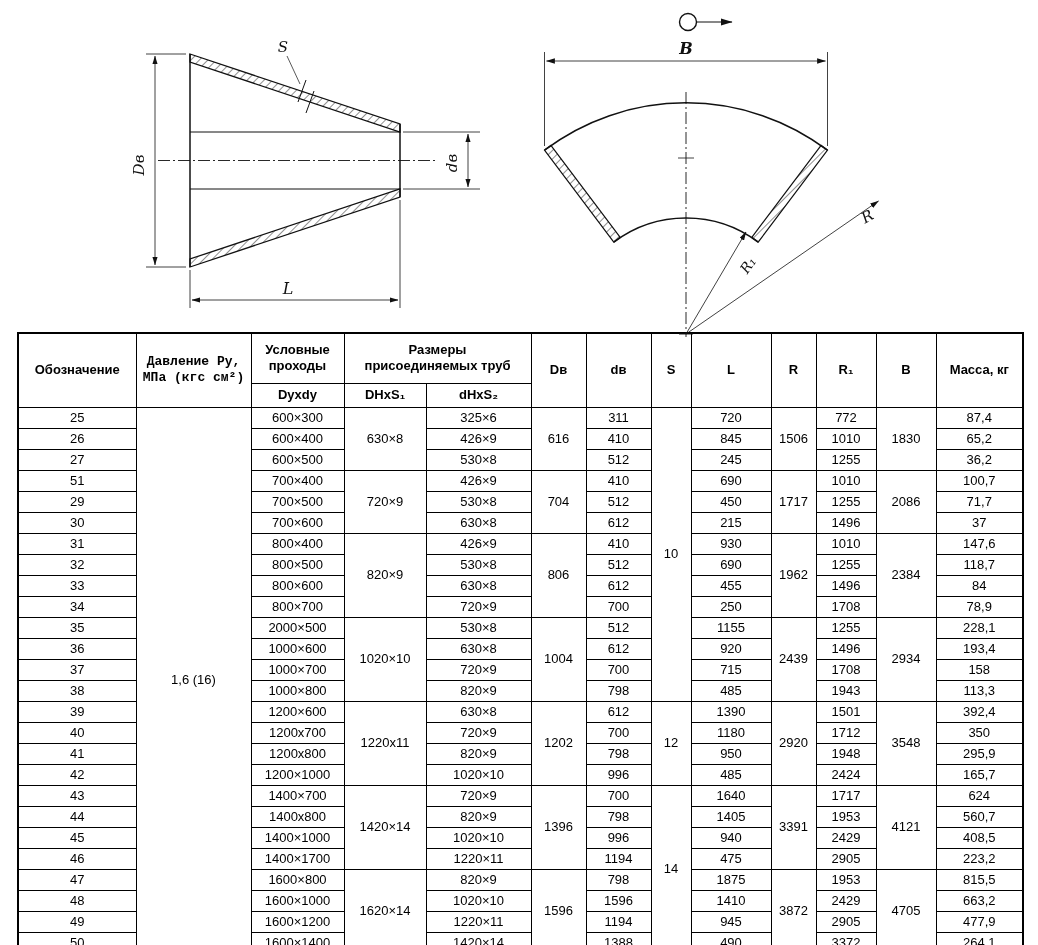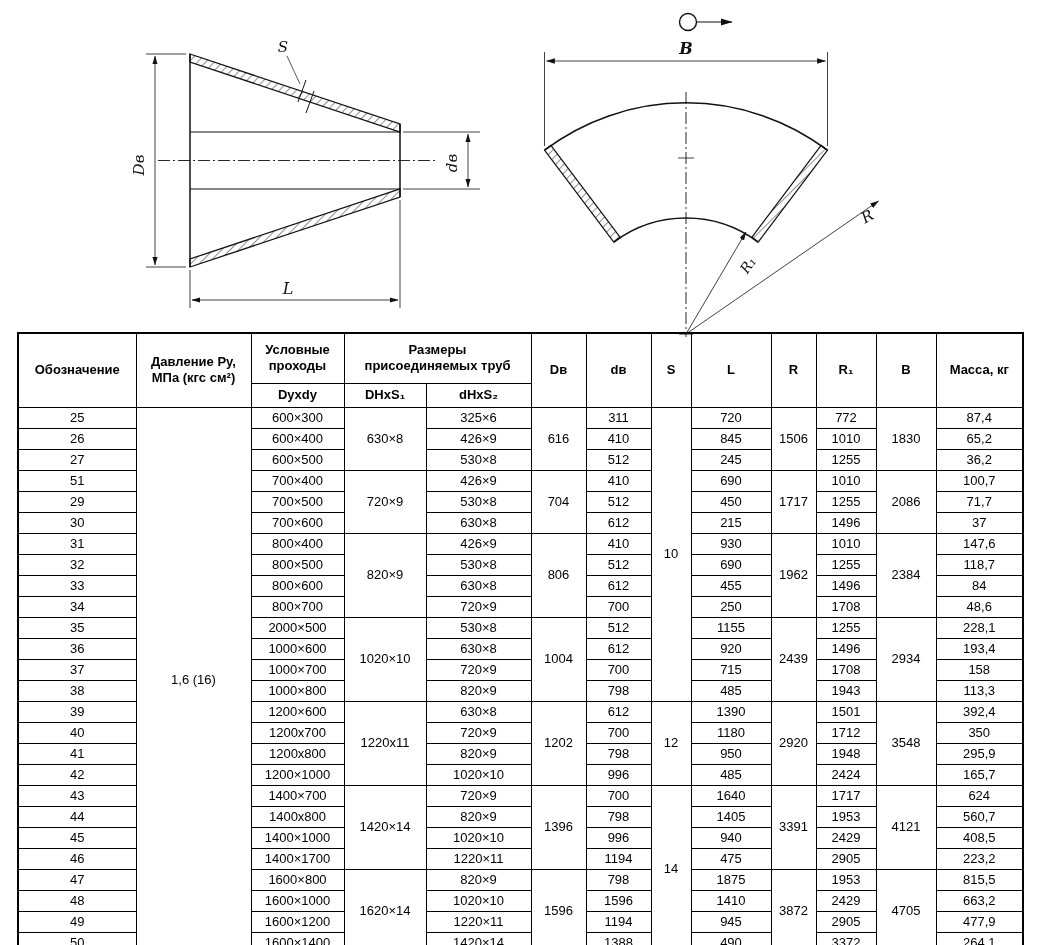--- a/index.html
+++ b/index.html
@@ -8,21 +8,21 @@
   .drawings svg{display:block;}
   .svg-cone{margin-top:26px;}
   .svg-bend{margin-left:8px;margin-top:0;}
   svg text{font-family:"DejaVu Serif",serif;font-style:italic;fill:#111;}
   table.dim{border-collapse:collapse;table-layout:fixed;margin:0 0 0 17px;border:2px solid #000;}
   table.dim th,table.dim td{border:1px solid #000;text-align:center;vertical-align:middle;color:#000;}
   table.dim th{font-size:13px;font-weight:bold;padding:1px 2px;line-height:1.25;}
   table.dim td{font-size:13px;padding:1px 2px;height:18px;line-height:1.05;}
   thead tr.h1{height:50px;}
   thead tr.h2{height:24px;}
-  th.left{text-align:left;padding-left:4px;}
+  th.left{text-align:left;padding-left:4px;font-family:Liberation Mono, monospace;}
 </style>
 </head>
 <body>
 
 <div class="page">
 
   <div class="drawings">
 
     <svg class="svg-cone" width="470" height="302" viewBox="0 0 470 302">
       <defs>
@@ -247,21 +247,21 @@
           <td>1496</td>
           <td>84</td>
         </tr>
         <tr>
           <td>34</td>
           <td>800×700</td>
           <td>720×9</td>
           <td>700</td>
           <td>250</td>
           <td>1708</td>
-          <td>48,6</td>
+          <td>78,9</td>
         </tr>
         <tr>
           <td>35</td>
           <td>2000×500</td>
           <td rowspan="4">1020×10</td>
           <td>530×8</td>
           <td rowspan="4">1004</td>
           <td>512</td>
           <td>1155</td>
           <td rowspan="4">2439</td>

